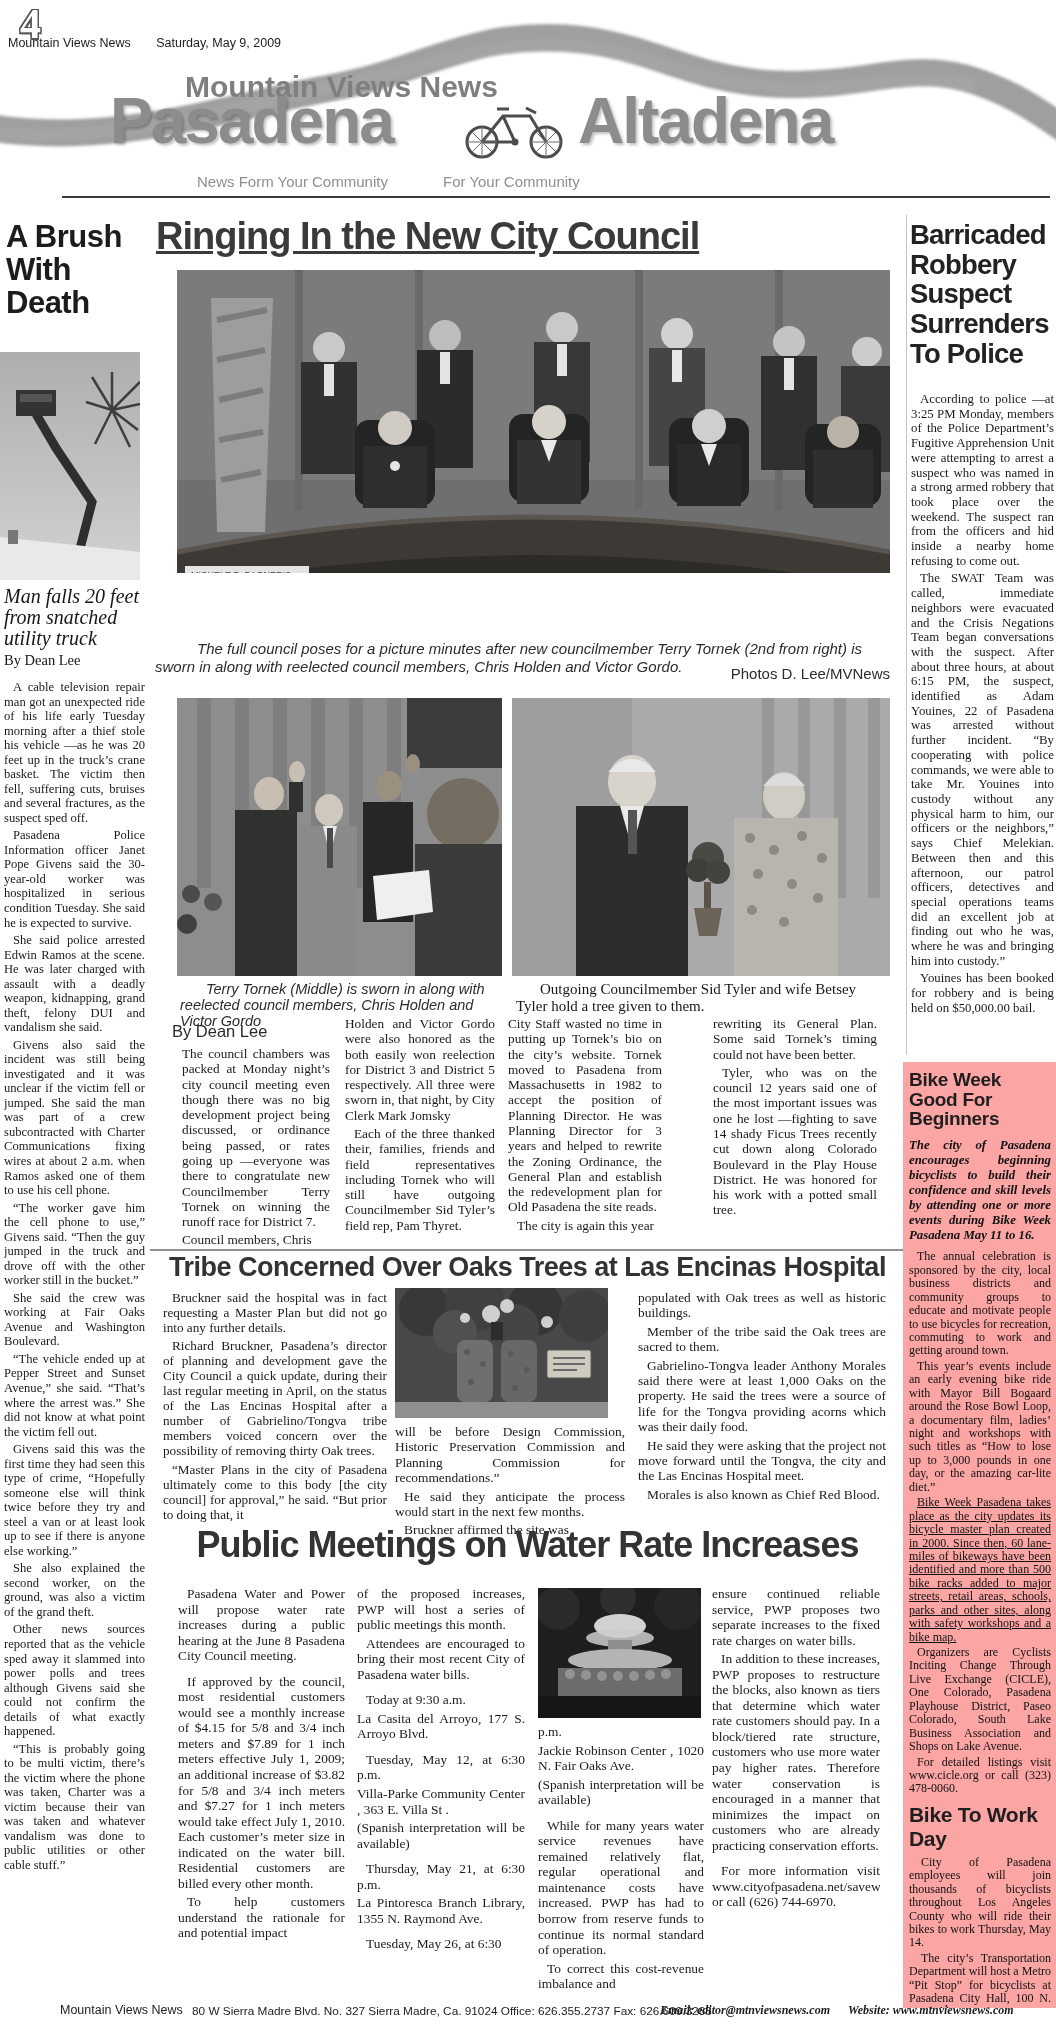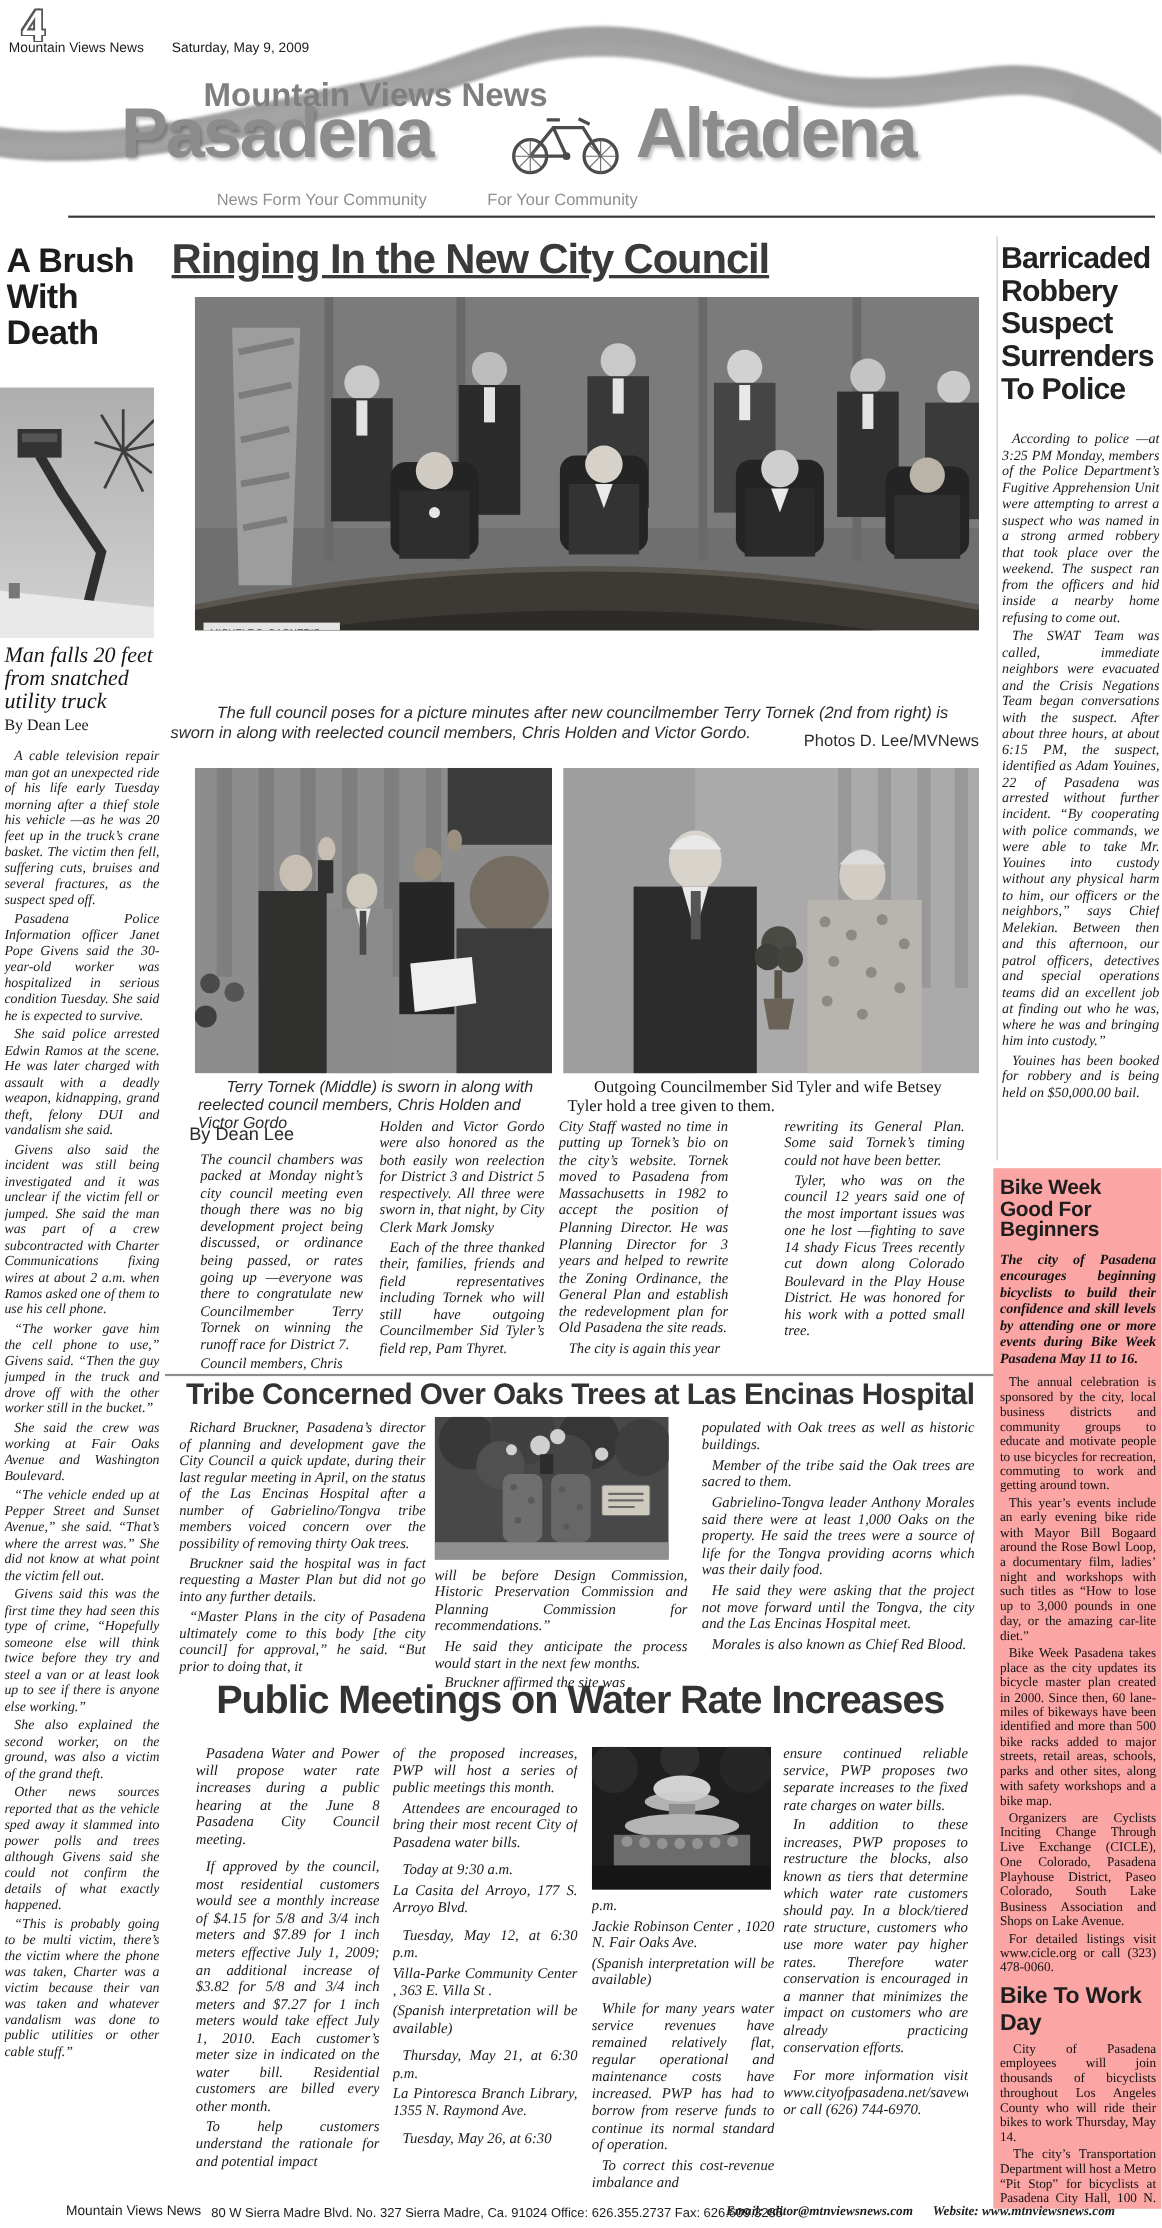--- a/index.html
+++ b/index.html
@@ -1,20 +1,20 @@
 <!DOCTYPE html>
 <html><head>
 <meta charset="utf-8">
 <style>
   html,body{margin:0;padding:0;background:#ffffff;}
   body{width:1056px;height:2025px;position:relative;font-family:"Liberation Sans",sans-serif;color:#111;overflow:hidden;}
   .abs{position:absolute;}
   .serif{font-family:"Liberation Serif",serif;}
   .hl{font-family:"Liberation Sans",sans-serif;font-weight:bold;color:#2e2e2e;}
-  .col{position:absolute;overflow:hidden;font-style:italic;}
+  .col{position:absolute;overflow:hidden;}
   .col p{margin:0 0 3px 0;text-indent:9px;text-align:justify;font-family:"Liberation Serif",serif;color:#1a1a1a;}
   .col p.noindent{text-indent:0;}
   .caption{font-family:"Liberation Sans",sans-serif;font-style:italic;color:#2c2c2c;}
   .rule{position:absolute;background:#3a3a3a;}
   .vrule{position:absolute;width:1px;background:#c4c4c4;}
   svg{display:block;}
   .photo{position:absolute;overflow:hidden;}
   .mtg{margin-top:10px !important;}
 </style>
 </head>
@@ -303,22 +303,22 @@
 <div class="col" style="left:713px;top:1016px;width:164px;height:232px;font-size:13.3px;line-height:1.15;">
   <p class="noindent">rewriting its General Plan. Some said Tornek’s timing could not have been better.</p>
   <p>Tyler, who was on the council 12 years said one of the most important issues was one he lost —fighting to save 14 shady Ficus Trees recently cut down along Colorado Boulevard in the Play House District. He was honored for his work with a potted small tree.</p>
 </div>
 
 <div class="abs" style="left:150px;top:1249px;width:755px;height:2px;background:#8f8f8f;"></div>
 
 <div class="abs hl" style="left:150px;top:1252px;width:755px;text-align:center;font-size:27px;letter-spacing:-0.5px;color:#333;">Tribe Concerned Over Oaks Trees at Las Encinas Hospital</div>
 
 <div class="col" style="left:163px;top:1290px;width:224px;height:246px;font-size:13.2px;line-height:1.14;">
+  <p>Bruckner said the hospital was in fact requesting a Master Plan but did not go into any further details.</p>
   <p>Richard Bruckner, Pasadena’s director of planning and development gave the City Council a quick update, during their last regular meeting in April, on the status of the Las Encinas Hospital after a number of Gabrielino/Tongva tribe members voiced concern over the possibility of removing thirty Oak trees.</p>
-  <p>Bruckner said the hospital was in fact requesting a Master Plan but did not go into any further details.</p>
   <p>“Master Plans in the city of Pasadena ultimately come to this body [the city council] for approval,” he said. “But prior to doing that, it</p>
 </div>
 
 <div class="photo" style="left:395px;top:1288px;width:213px;height:130px;">
   <svg width="213" height="130" viewBox="0 0 213 130" preserveAspectRatio="none">
     <rect width="213" height="130" fill="#484848"></rect>
     <g>
         <circle cx="30" cy="22" r="26" fill="#383838"></circle>
         <circle cx="80" cy="14" r="30" fill="#404040"></circle>
         <circle cx="140" cy="20" r="28" fill="#363636"></circle>
@@ -437,21 +437,21 @@
   <p>The SWAT Team was called, immediate neighbors were evacuated and the Crisis Negations Team began conversations with the suspect. After about three hours, at about 6:15 PM, the suspect, identified as Adam Youines, 22 of Pasadena was arrested without further incident. “By cooperating with police commands, we were able to take Mr. Youines into custody without any physical harm to him, our officers or the neighbors,” says Chief Melekian. Between then and this afternoon, our patrol officers, detectives and special operations teams did an excellent job at finding out who he was, where he was and bringing him into custody.”</p>
   <p>Youines has been booked for robbery and is being held on $50,000.00 bail.</p>
 </div>
 
 <div class="abs" style="left:903px;top:1062px;width:153px;height:946px;background:#fca5a5;box-sizing:border-box;padding:8px 5px 12px 6px;overflow:hidden;">
   <div class="hl" style="font-size:19px;line-height:1.03;color:#1e1e1e;letter-spacing:-0.3px;">Bike Week Good For Beginners</div>
   <p class="serif" style="margin:9px 0 7px 0;font-weight:bold;font-style:italic;font-size:12.8px;line-height:1.18;text-align:justify;color:#111;">The city of Pasadena encourages beginning bicyclists to build their confidence and skill levels by attending one or more events during Bike Week Pasadena May 11 to 16.</p>
   <div style="font-size:12px;line-height:1.12;">
     <p class="serif" style="margin:0 0 2px;text-indent:8px;text-align:justify;">The annual celebration is sponsored by the city, local business districts and community groups to educate and motivate people to use bicycles for recreation, commuting to work and getting around town.</p>
     <p class="serif" style="margin:0 0 2px;text-indent:8px;text-align:justify;">This year’s events include an early evening bike ride with Mayor Bill Bogaard around the Rose Bowl Loop, a documentary film, ladies’ night and workshops with such titles as “How to lose up to 3,000 pounds in one day, or the amazing car-lite diet.”</p>
-    <p class="serif" style="margin:0 0 2px;text-indent:8px;text-align:justify;">Bike Week Pasadena takes place as the city updates its bicycle master plan created in 2000. Since then, 60 lane-miles of bikeways have been identified and more than 500 bike racks added to major streets, retail areas, schools, parks and other sites, along with safety workshops and a bike map.</p>
+    <p class="serif" style="margin:0 0 2px;text-indent:8px;text-align:justify;text-decoration:underline;">Bike Week Pasadena takes place as the city updates its bicycle master plan created in 2000. Since then, 60 lane-miles of bikeways have been identified and more than 500 bike racks added to major streets, retail areas, schools, parks and other sites, along with safety workshops and a bike map.</p>
     <p class="serif" style="margin:0 0 2px;text-indent:8px;text-align:justify;">Organizers are Cyclists Inciting Change Through Live Exchange (CICLE), One Colorado, Pasadena Playhouse District, Paseo Colorado, South Lake Business Association and Shops on Lake Avenue.</p>
     <p class="serif" style="margin:0 0 2px;text-indent:8px;text-align:justify;">For detailed listings visit www.cicle.org or call (323) 478-0060.</p>
   </div>
   <div class="hl" style="margin-top:7px;font-size:21px;color:#1e1e1e;letter-spacing:-0.3px;">Bike To Work Day</div>
   <div style="margin-top:5px;font-size:12px;line-height:1.12;">
     <p class="serif" style="margin:0 0 2px;text-indent:12px;text-align:justify;">City of Pasadena employees will join thousands of bicyclists throughout Los Angeles County who will ride their bikes to work Thursday, May 14.</p>
     <p class="serif" style="margin:0;text-indent:12px;text-align:justify;">The city’s Transportation Department will host a Metro “Pit Stop” for bicyclists at Pasadena City Hall, 100 N. Garfield Ave., from 6:30 to 8:30 a.m. with Pasadena Public Health Department and Pasadena ARTS bus information, refreshments and free giveaways from sponsors.</p>
   </div>
 </div>
 

